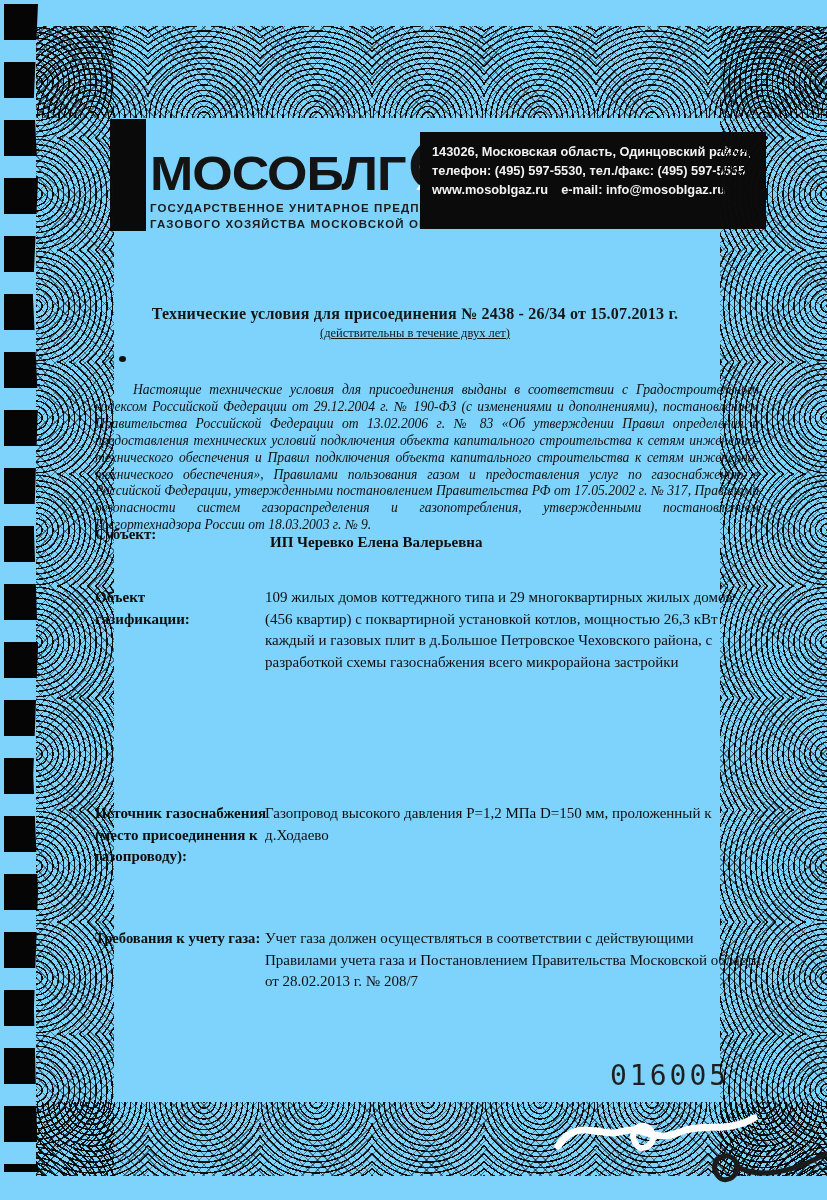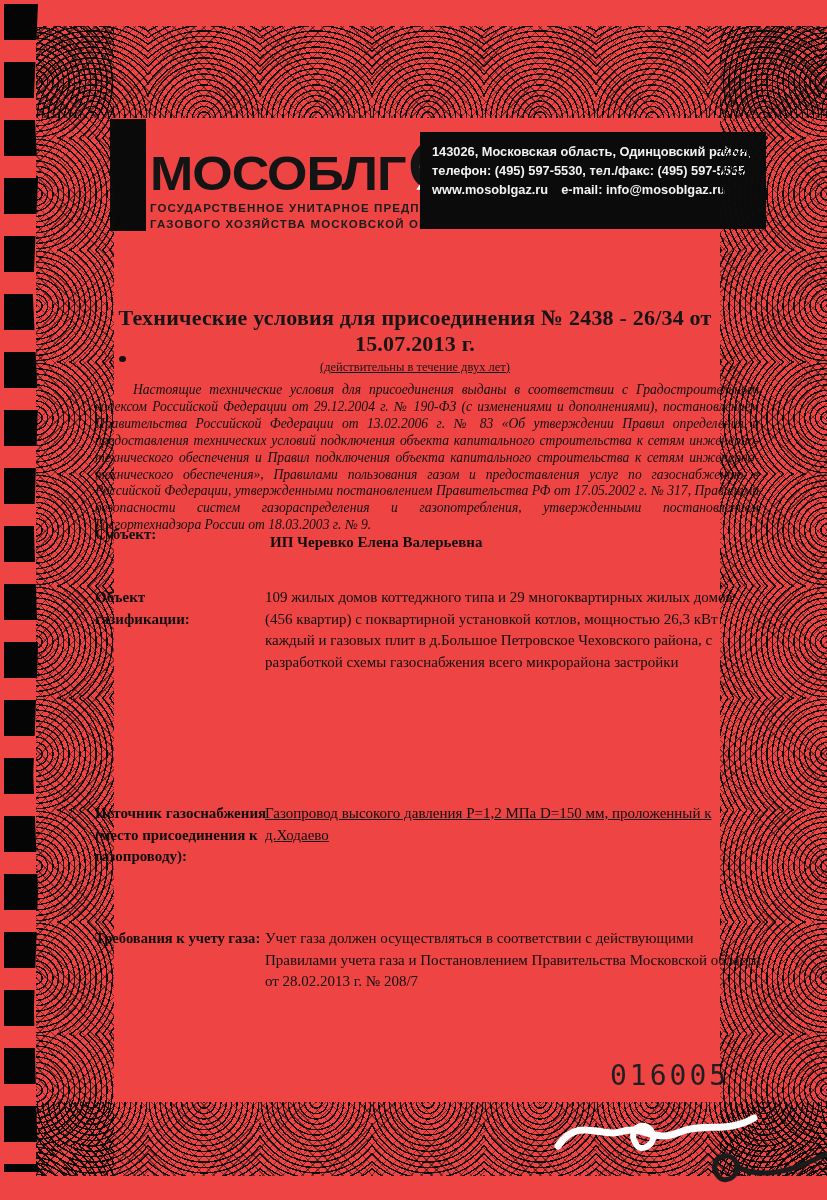--- a/index.html
+++ b/index.html
@@ -1,20 +1,20 @@
 <!DOCTYPE html>
 <html><head>
 <meta charset="utf-8">
 <style>
   html,body{margin:0;padding:0;background:#777;}
   .page{
     position:relative;
     width:827px;height:1200px;
     margin:0 auto;
-    background:#ef4444;
+    background:#7dd3fc;
     overflow:hidden;
     font-family:"Liberation Serif", serif;
     color:#161616;
   }
   
   .band{position:absolute;z-index:3;pointer-events:none;}
   .band-h{
     background-image:
       repeating-linear-gradient(45deg, rgba(10,10,10,.5) 0 1px, transparent 1px 7px),
       repeating-linear-gradient(-45deg, rgba(10,10,10,.5) 0 1px, transparent 1px 7px),
@@ -57,42 +57,42 @@
   .logo-sub{margin-top:4px;font-family:"Liberation Sans",sans-serif;font-size:11.5px;font-weight:bold;letter-spacing:1.1px;color:#1c1c1c;line-height:1.35;}
   .addr{
     position:absolute;left:420px;top:132px;width:346px;height:97px;z-index:2;
     background:#0b0b0b;color:#f2f2f2;box-sizing:border-box;
     padding:10px 10px 8px 12px;
     font-family:"Liberation Sans",sans-serif;font-weight:bold;font-size:12.8px;line-height:19px;
   }
   .addr-weburow{display:flex;gap:13px;}
   
   .doc-title{position:absolute;left:95px;top:305px;width:640px;text-align:center;z-index:1;}
-  .doc-title .main{font-size:22px;font-weight:bold;letter-spacing:.2px;}
+  .doc-title .main{font-size:16px;font-weight:bold;letter-spacing:.2px;}
   .doc-title .validity{font-size:12.5px;margin-top:3px;text-decoration:underline;}
   .speck{position:absolute;left:119px;top:356px;width:7px;height:6px;background:#111;border-radius:50%;z-index:1;}
   
   .preamble{
     position:absolute;left:95px;top:382px;width:664px;z-index:1;
     font-style:italic;font-size:13.6px;line-height:16.9px;text-align:justify;text-indent:38px;
     color:#101010;
   }
   
   .field{position:absolute;z-index:1;font-size:15px;line-height:21.5px;color:#0e0e0e;}
   .field .label{position:absolute;left:0;top:0;font-weight:bold;}
   .field .value{position:absolute;top:0;}
   .f-subject{left:95px;top:524px;width:660px;height:30px;}
   .f-subject .label{width:160px;}
   .f-subject .value{left:175px;width:430px;font-weight:bold;margin-top:8px;}
   .f-object{left:95px;top:587px;width:662px;height:120px;}
   .f-object .label{width:120px;}
   .f-object .value{left:170px;width:492px;}
   .f-source{left:95px;top:803px;width:662px;height:90px;}
   .f-source .label{width:172px;}
-  .f-source .value{left:170px;width:486px;text-decoration:underline;}
+  .f-source .value{left:170px;width:486px;}
   .f-meter{left:95px;top:928px;width:662px;height:90px;}
   .f-meter .label{width:180px;white-space:nowrap;font-size:14.6px;}
   .f-meter .value{left:170px;width:500px;}
   
   .stamp-number{
     position:absolute;left:610px;top:1059px;z-index:2;
     font-family:"DejaVu Sans Mono",monospace;font-size:28px;letter-spacing:3px;color:#1f1f1f;
   }
   .signature{position:absolute;left:540px;top:1080px;z-index:6;}
 </style>

